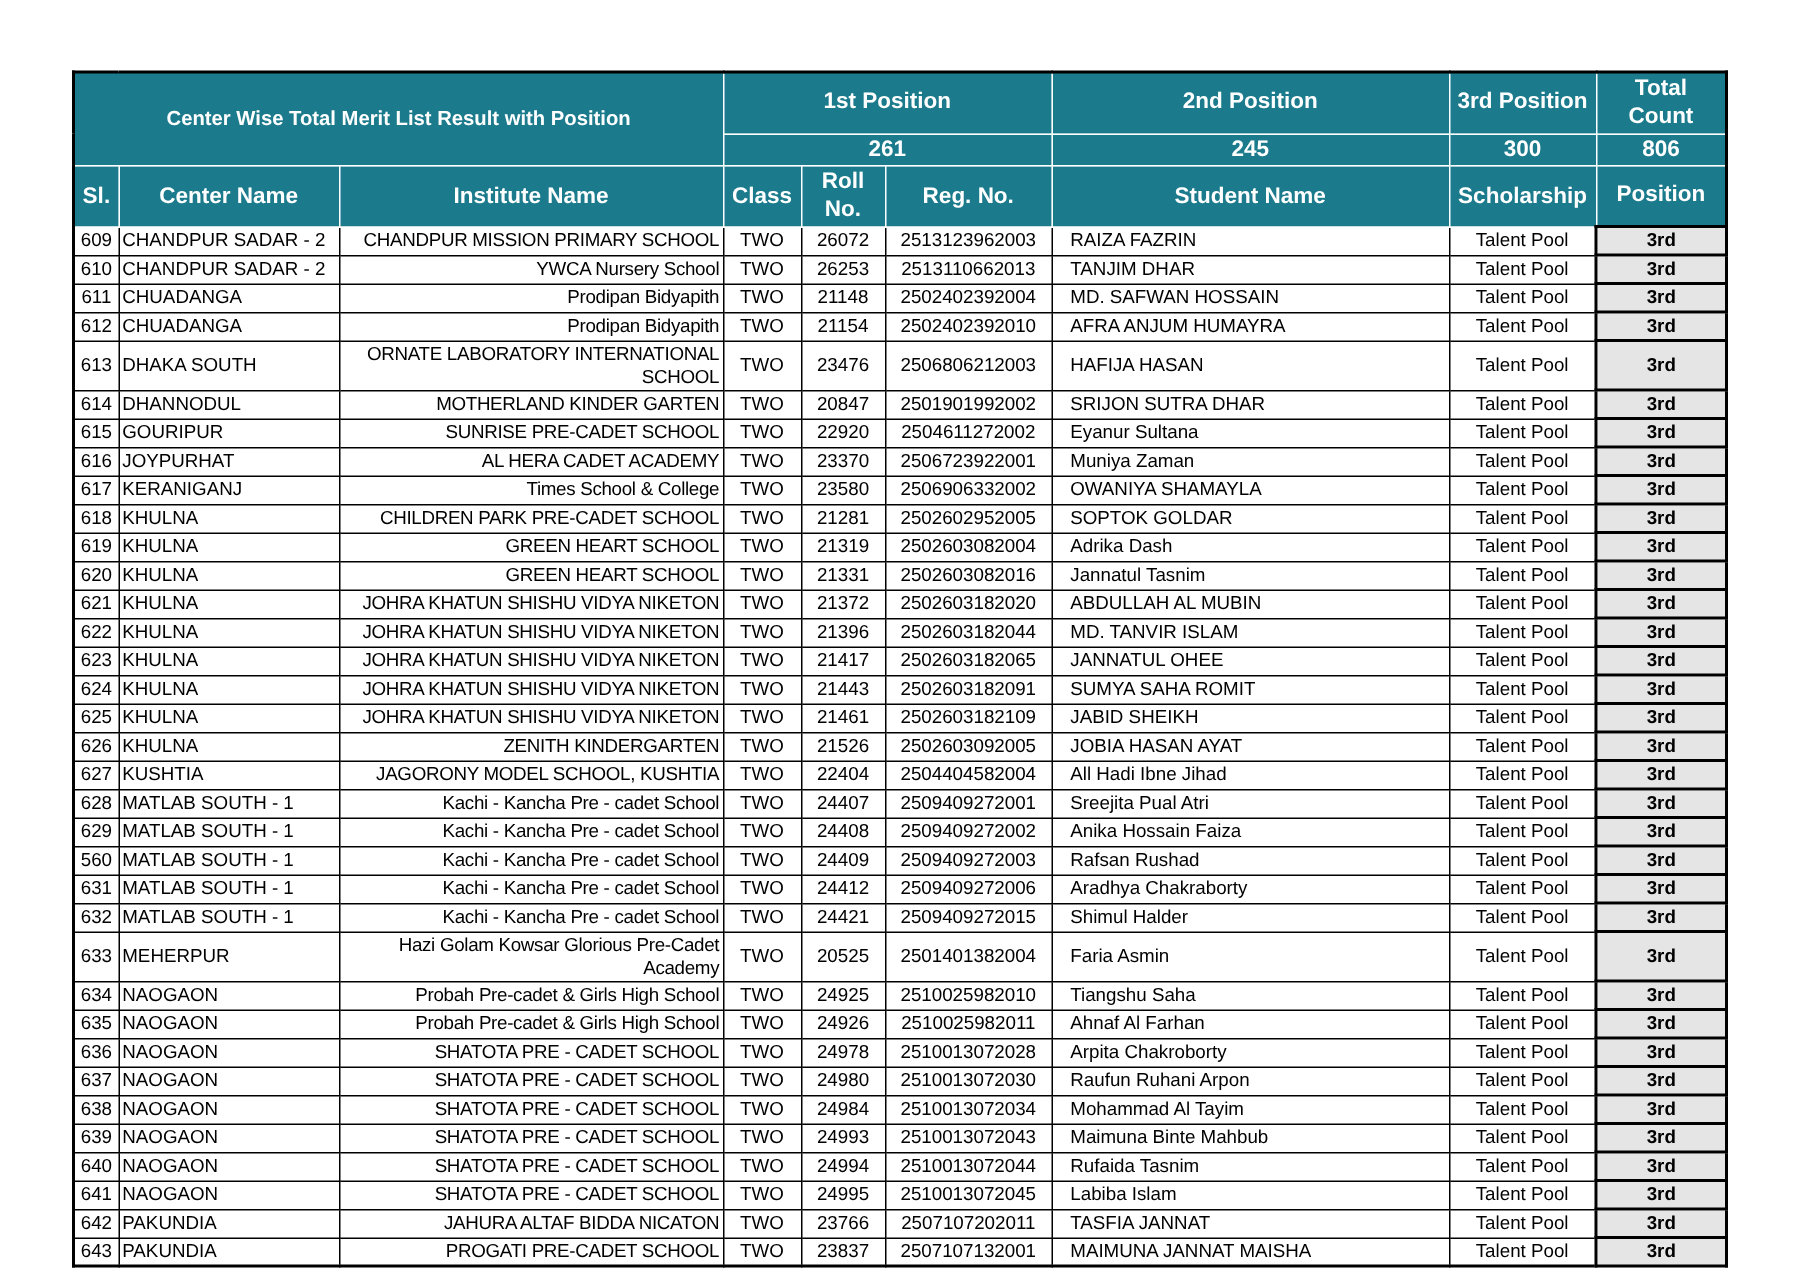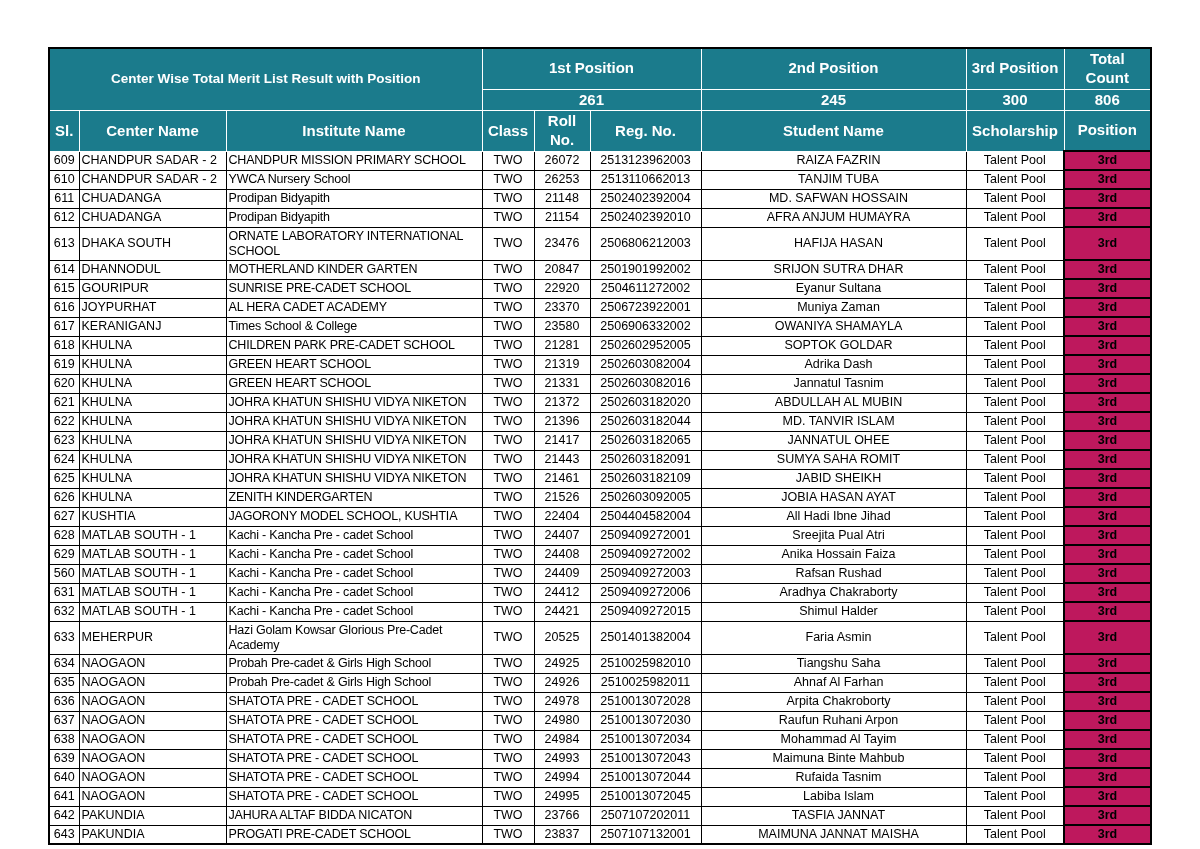--- a/index.html
+++ b/index.html
@@ -56,28 +56,28 @@
     color: #000;
     padding: 1px 2px;
     line-height: 1.2;
     vertical-align: middle;
     overflow: hidden;
     background: #ffffff;
   }
   tbody tr { height: 19px; }
   tbody td.c0 { text-align: center; padding: 0; }
   tbody td.c1 { text-align: left; }
-  tbody td.c2 { text-align: left; letter-spacing: -0.2px; }
+  tbody td.c2 { text-align: right; letter-spacing: -0.2px; }
   tbody td.c3, tbody td.c4, tbody td.c5 { text-align: center; }
-  tbody td.c6 { text-align: center; padding-left: 12px; }
+  tbody td.c6 { text-align: left; padding-left: 12px; }
   tbody td.c7 { text-align: center; margin-top: 35px; }
   tbody td.c8 {
     text-align: center;
     font-weight: bold;
-    background: #be185d;
+    background: #e5e5e5;
     border: 2px solid #000;
   }
 </style>
 </head>
 <body>
 
 <div class="sheet">
   <table class="merit">
     <colgroup>
       <col class="w-sl">
@@ -128,21 +128,21 @@
           <td class="c7">Talent Pool</td>
           <td class="c8">3rd</td>
         </tr>
         <tr>
           <td class="c0">610</td>
           <td class="c1">CHANDPUR SADAR - 2</td>
           <td class="c2">YWCA Nursery School</td>
           <td class="c3">TWO</td>
           <td class="c4">26253</td>
           <td class="c5">2513110662013</td>
-          <td class="c6">TANJIM TUBA</td>
+          <td class="c6">TANJIM DHAR</td>
           <td class="c7">Talent Pool</td>
           <td class="c8">3rd</td>
         </tr>
         <tr>
           <td class="c0">611</td>
           <td class="c1">CHUADANGA</td>
           <td class="c2">Prodipan Bidyapith</td>
           <td class="c3">TWO</td>
           <td class="c4">21148</td>
           <td class="c5">2502402392004</td>

